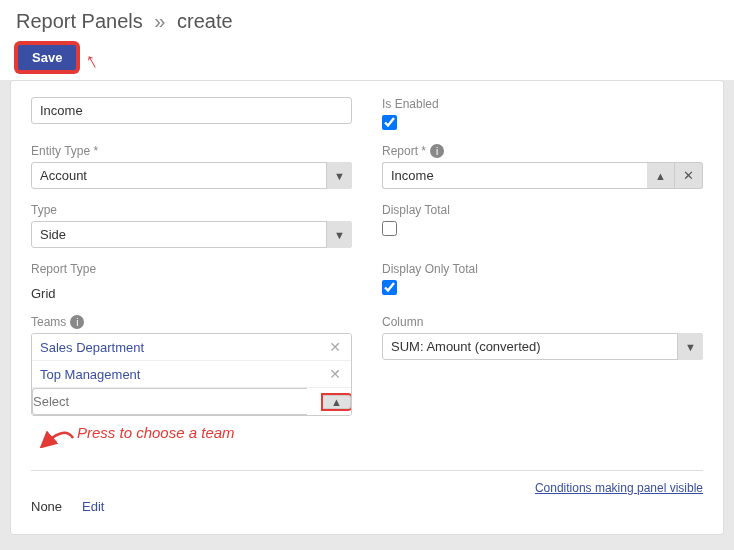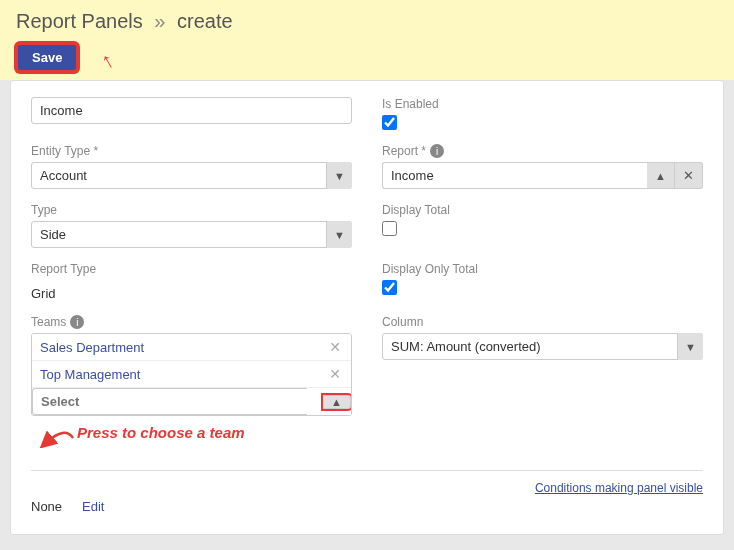--- a/index.html
+++ b/index.html
@@ -4,35 +4,35 @@
   <style>
     * { box-sizing: border-box; margin: 0; padding: 0; }
     body {
       font-family: Arial, sans-serif;
       font-size: 13px;
       background: #e8e8e8;
       width: 734px;
       min-height: 550px;
     }
     .top-bar {
-      background: #fef9c3;
+      background: #ffffff;
       padding: 10px 16px 8px 16px;
     }
     .page-title {
       font-size: 20px;
       color: #333;
       font-weight: normal;
       margin-bottom: 10px;
     }
     .page-title span {
       color: #555;
     }
     .toolbar {
       display: flex;
-      gap: 22px;
+      gap: 6px;
       align-items: flex-end;
     }
     .btn-save {
       background: #3a4fa3;
       color: white;
       border: 2px solid #e53935;
       border-radius: 4px;
       padding: 5px 14px;
       font-size: 13px;
       cursor: pointer;
@@ -217,26 +217,25 @@
       font-size: 14px;
       padding: 0 2px;
       display: flex;
       align-items: center;
     }
     .team-select-input {
       flex: 1;
       border: 1px solid #ccc;
       border-right: none;
       border-radius: 3px 0 0 3px;
-      padding: 5px 8px;
+      padding: 5px 0;
       font-size: 13px;
       color: #1d4ed8;
       outline: none;
       background: #fff;
-      font-weight: bold;
     }
     .team-select-btn {
       width: 28px;
       background: #e0e0e0;
       border: 1px solid #ccc;
       border-left: none;
       border-radius: 0 3px 3px 0;
       cursor: pointer;
       display: flex;
       align-items: center;
@@ -274,21 +273,20 @@
     }
     .annotation-text {
       color: #e53935;
       font-size: 15px;
       font-style: italic;
       font-family: 'Comic Sans MS', cursive, sans-serif;
     }
     .annotate-wrap {
       display: flex;
       align-items: center;
-      font-weight: bold;
     }
     .red-arrow-svg {
       margin-left: 6px;
       margin-top: 2px;
     }
   </style>
 </head>
 <body>
 
 <div class="top-bar">

